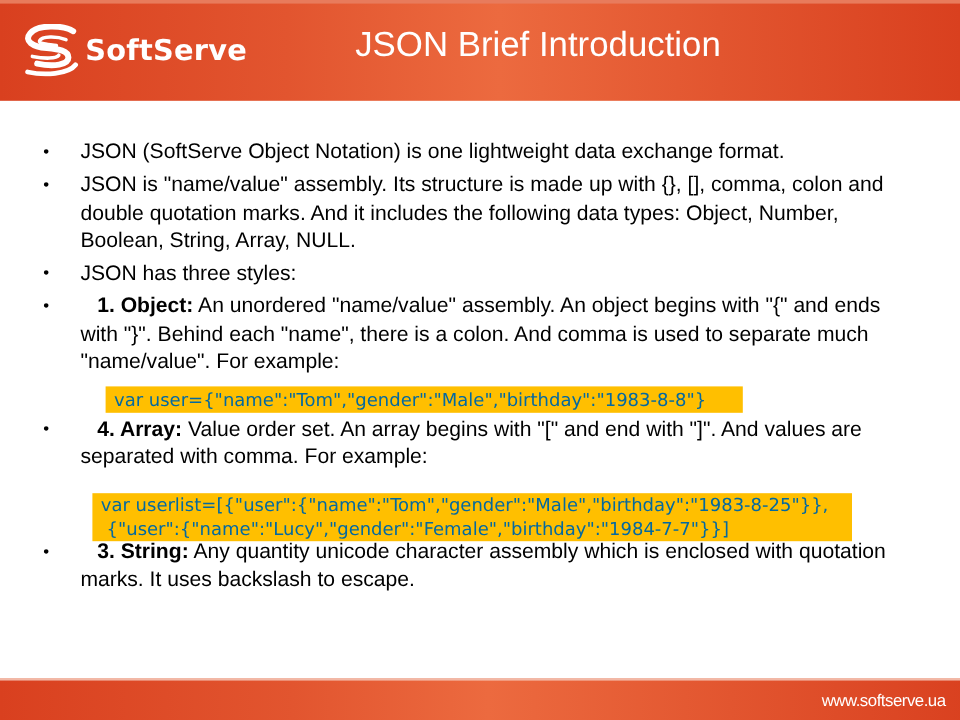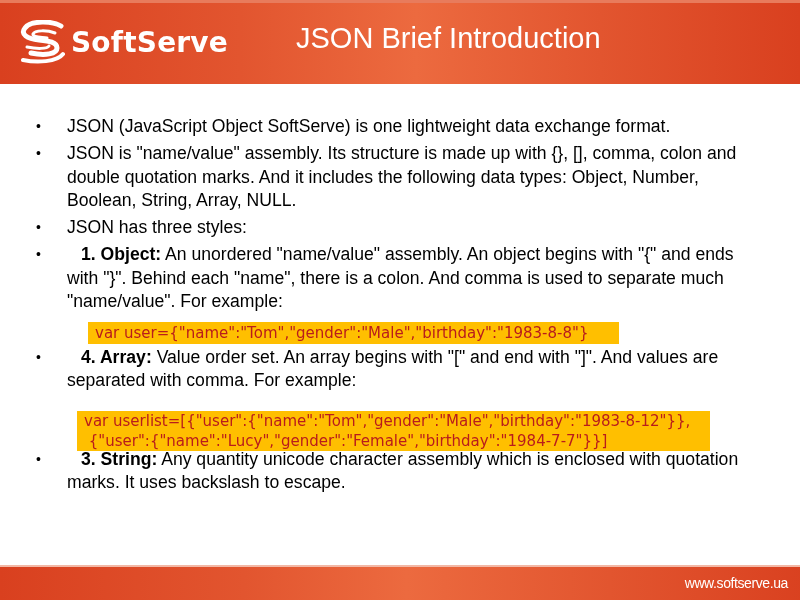--- a/index.html
+++ b/index.html
@@ -37,21 +37,21 @@
       display: flex;
       align-items: center;
     }
     .logo-icon {
       width: 50px; height: 44px;
     }
     .logo-text {
       margin-left: 4px;
       font-family: "DejaVu Sans", sans-serif;
       font-weight: bold;
-      font-size: 28px;
+      font-size: 24px;
       color: #ffffff;
       letter-spacing: 0.2px;
     }
     .title {
       position: absolute;
       left: 296px; top: 22px;
       font-family: "Liberation Sans", sans-serif;
       font-size: 29px;
       color: #ffffff;
       white-space: nowrap;
@@ -74,21 +74,21 @@
       font-size: 14px;
     }
     .bold-label {
       font-weight: bold;
       margin-left: 14px;
     }
     .code-box {
       background: #ffbf00;
       font-family: "DejaVu Sans", sans-serif;
       font-size: 15px;
-      color: #b91c1c;
+      color: #0369a1;
       white-space: nowrap;
     }
     .code-1 {
       position: absolute;
       left: 88px; top: 322px;
       width: 531px; height: 22px;
       line-height: 22px;
       padding-left: 7px;
       box-sizing: border-box;
     }
@@ -139,21 +139,21 @@
       </svg>
       <span class="logo-text">SoftServe</span>
     </div>
     <div class="title">JSON Brief Introduction</div>
   </div>
 
   <div class="content">
 
     <div class="bullet">
       <span class="bullet-dot">•</span>
-      <span>JSON (JavaScript Object SoftServe) is one lightweight data exchange format.</span>
+      <span>JSON (SoftServe Object Notation) is one lightweight data exchange format.</span>
     </div>
 
     <div class="bullet">
       <span class="bullet-dot">•</span>
       <span>JSON is "name/value" assembly. Its structure is made up with {}, [], comma, colon and double quotation marks. And it includes the following data types: Object, Number, Boolean, String, Array, NULL.</span>
     </div>
 
     <div class="bullet">
       <span class="bullet-dot">•</span>
       <span>JSON has three styles:</span>
@@ -171,21 +171,21 @@
 
     <div class="bullet" style="margin-top: 55px;">
       <span class="bullet-dot">•</span>
       <span class="bold-label">3. String:</span><span> Any quantity unicode character assembly which is enclosed with quotation marks. It uses backslash to escape.</span>
     </div>
   </div>
 
   <div class="code-box code-1">var user={"name":"Tom","gender":"Male","birthday":"1983-8-8"}</div>
 
   <div class="code-box code-2">
-    <div style="white-space: pre;">var userlist=[{"user":{"name":"Tom","gender":"Male","birthday":"1983-8-12"}},</div>
+    <div style="white-space: pre;">var userlist=[{"user":{"name":"Tom","gender":"Male","birthday":"1983-8-25"}},</div>
     <div style="white-space: pre;"> {"user":{"name":"Lucy","gender":"Female","birthday":"1984-7-7"}}]</div>
   </div>
 
   <div class="footer-line"></div>
   <div class="footer">
     <span class="footer-url">www.softserve.ua</span>
   </div>
 </div>
 
 </body></html>

